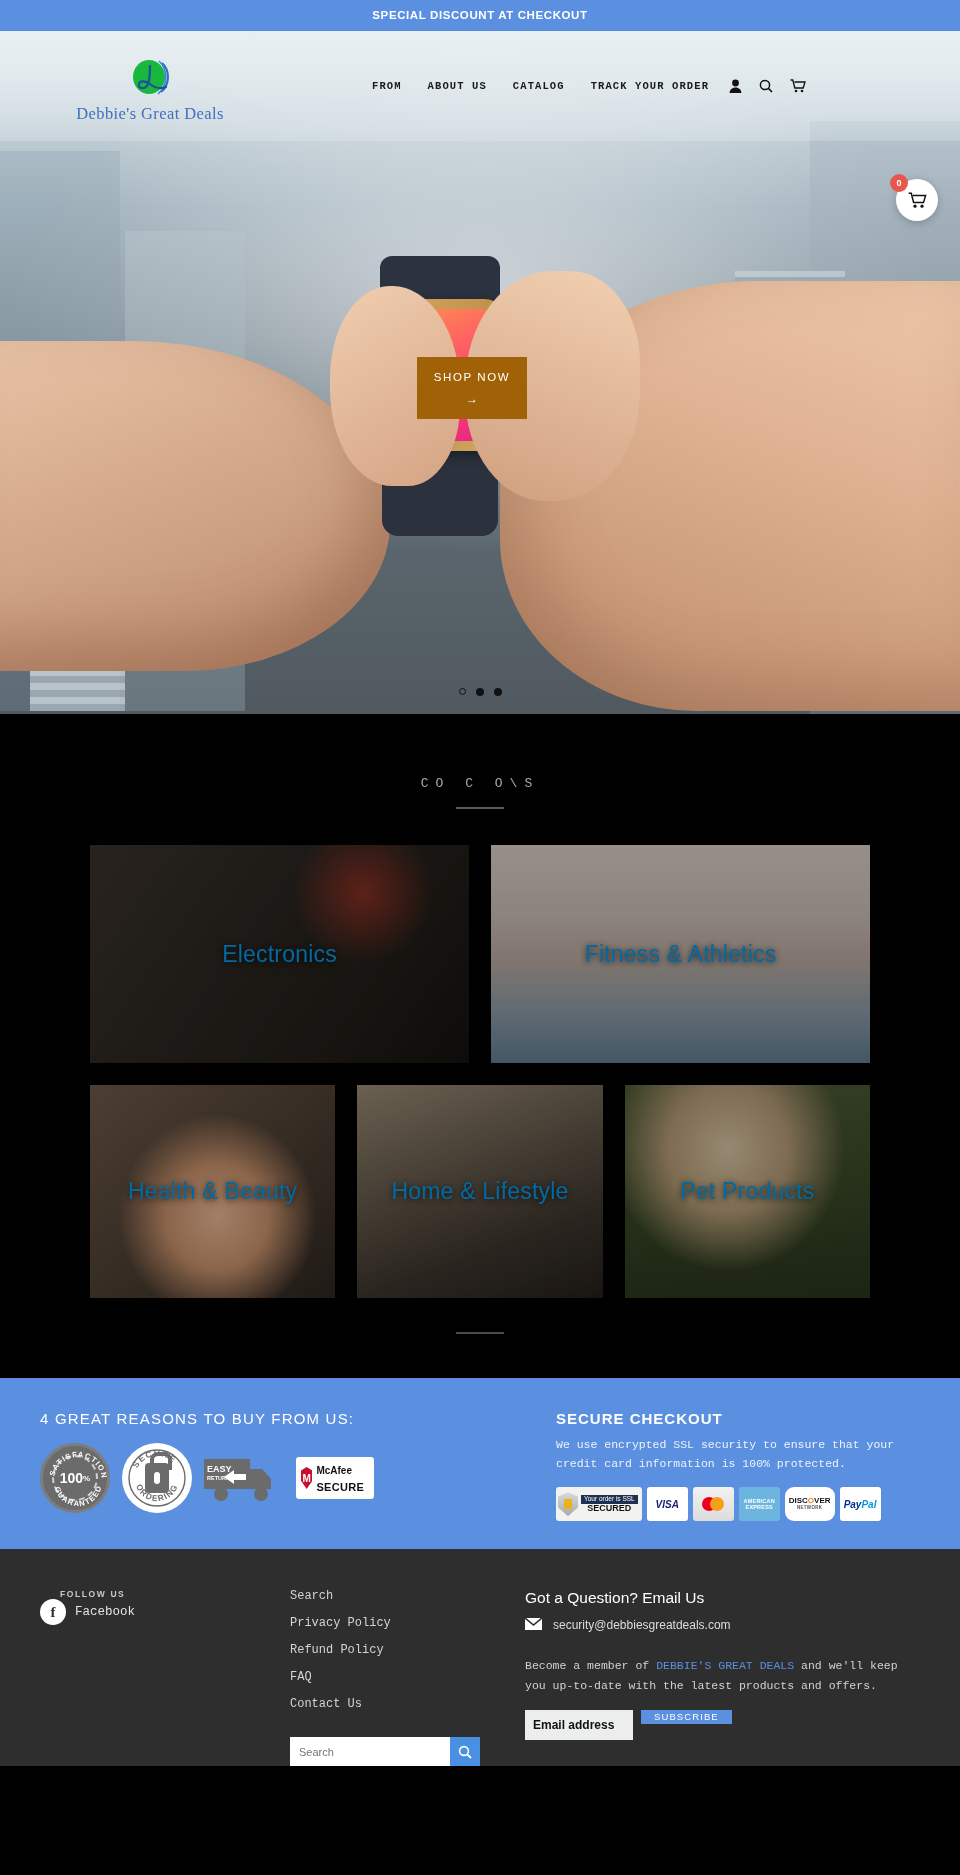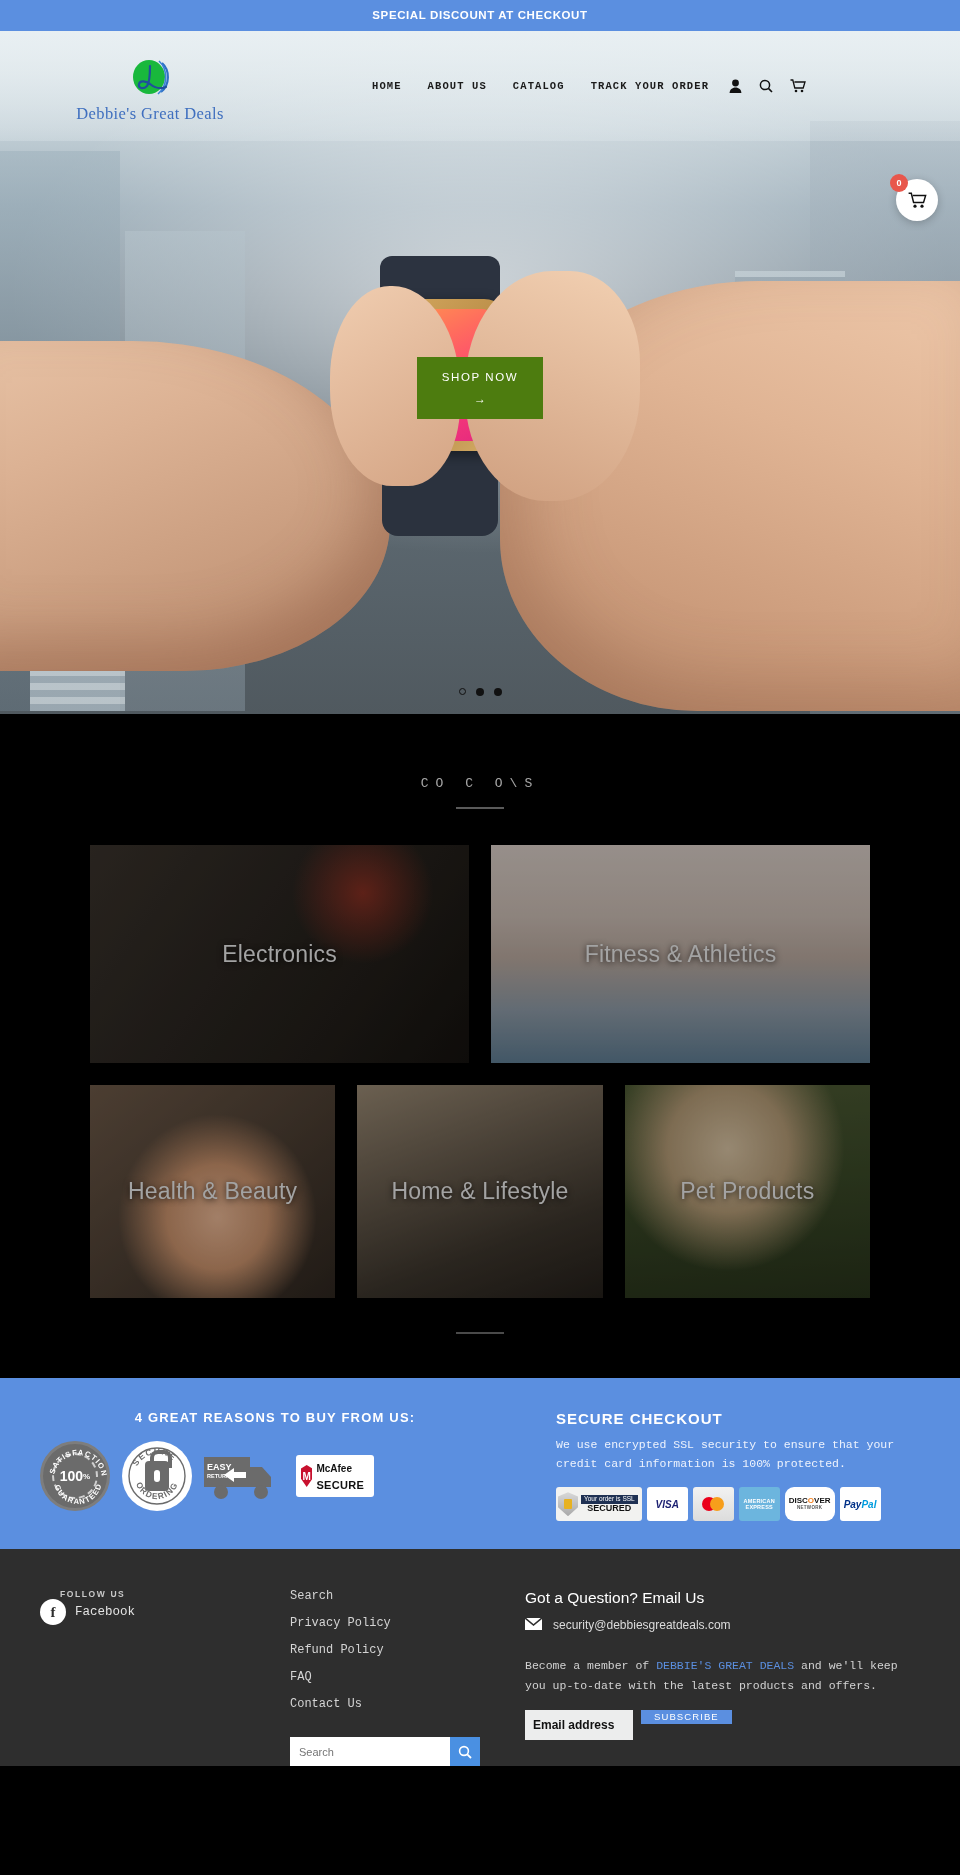--- a/index.html
+++ b/index.html
@@ -81,22 +81,22 @@
     border-radius:26px;
     box-shadow: 0 4px 14px rgba(0,0,0,.45);
   }
   .watch-screen {
     position:absolute; left:398px; top:278px; width:102px; height:132px;
     background: linear-gradient(155deg,#ff9350 0%, #ff6b5e 28%, #fb3f76 62%, #e3277f 100%);
     border-radius:19px;
     overflow:hidden;
   }
   .shop-btn {
-    position:absolute; left:417px; top:326px; width:126px; height:62px;
-    background:#4d7c0f; color:#fff; z-index:6;
+    position:absolute; left:417px; top:326px; width:110px; height:62px;
+    background:#a16207; color:#fff; z-index:6;
     display:flex; flex-direction:column; align-items:center; justify-content:center;
     gap:10px; cursor:pointer;
   }
   .shop-btn .lbl { font-size:11.5px; letter-spacing:1.6px; font-weight:400; }
   .shop-btn .arr { font-size:12px; line-height:1; }
 
   
   .topbar {
     position:absolute; top:0; left:0; right:0; height:110px;
     display:flex; align-items:center; z-index:20;
@@ -145,21 +145,21 @@
   .rule.bottom { margin:34px auto 0; background:#4a4a4a; }
 
   .grid { width:780px; margin:36px auto 0; }
   .row { display:flex; gap:22px; }
   .row + .row { margin-top:22px; }
   .tile {
     position:relative; overflow:hidden; cursor:pointer;
     display:flex; align-items:center; justify-content:center;
   }
   .tile .cap {
-    position:relative; z-index:3; color:#a3a3a3; font-size:23px;
+    position:relative; z-index:3; color:#0369a1; font-size:23px;
     font-family:"Liberation Sans", sans-serif; font-weight:400;
     text-shadow:0 1px 6px rgba(0,0,0,.8); letter-spacing:.2px;
   }
   .tile.r1 { height:218px; flex:1; }
   .tile.r2 { height:213px; flex:1;text-align:center; }
   .tile .ph { position:absolute; inset:0; z-index:1; }
   .tile .ph::after { content:""; position:absolute; inset:0; background:rgba(0,0,0,.3); }
 
   .ph-electronics {
     background:
@@ -183,21 +183,21 @@
     background:
       radial-gradient(ellipse at 42% 30%, #d8c3a3 0%, #b49b76 30%, transparent 58%),
       linear-gradient(175deg,#4d5a34 0%,#3b4a28 45%,#28331b 100%);
   }
 
   
   .trust { background:#5b8fe0; padding:32px 0 28px; }
   .trust-inner { width:880px; margin:0 auto; display:flex; gap:46px; }
   .trust-left { width:470px; }
   .trust-h {
-    color:#fff; font-size:13px; font-weight:700; letter-spacing:1.2px; margin-bottom:16px;text-align:center;
+    color:#fff; font-size:15px; font-weight:400; letter-spacing:1.2px; margin-bottom:16px;
   }
   .badges { display:flex; align-items:center; gap:12px; }
   .badge-sat {
     width:70px; height:70px; border-radius:50%;
     background:#6b6b6b; position:relative; display:flex; align-items:center; justify-content:center;
     border:3px solid #7d7d7d;
   }
   .badge-sat .inner {
     width:46px; height:46px; border-radius:50%; background:#6b6b6b;
     border:2px dashed #cfcfcf; display:flex; align-items:center; justify-content:center;
@@ -363,21 +363,21 @@
           <ellipse cx="21" cy="19" rx="16" ry="17" fill="#19b83c"></ellipse>
           <path d="M34 5 C42 12, 42 27, 33 34" stroke="#2d6fc4" stroke-width="2.2" fill="none"></path>
           <path d="M31 3 C40 11, 40 28, 30 36" stroke="#3b82d6" stroke-width="1.6" fill="none"></path>
           <path d="M22 8 C22 16, 22 24, 19 28 C15 32, 10 30, 11 26 C12 22, 18 23, 22 26 C27 30, 33 31, 38 29" stroke="#1f4f9c" stroke-width="2.2" fill="none" stroke-linecap="round"></path>
         </svg>
       </div>
       <div class="logo-name">Debbie's Great Deals</div>
     </div>
 
     <nav class="nav">
-      <a href="#">HOME</a>
+      <a href="#">FROM</a>
       <a href="#">ABOUT US</a>
       <a href="#">CATALOG</a>
       <a href="#">TRACK YOUR ORDER</a>
     </nav>
 
     <div class="nav-icons">
       <span class="ico">
         <svg width="13" height="14" viewBox="0 0 13 14">
             <circle cx="6.5" cy="4" r="3.4" fill="#111"></circle>
         <path d="M0.6 14c0-3.4 2.6-5.6 5.9-5.6S12.4 10.6 12.4 14z" fill="#111"></path>

